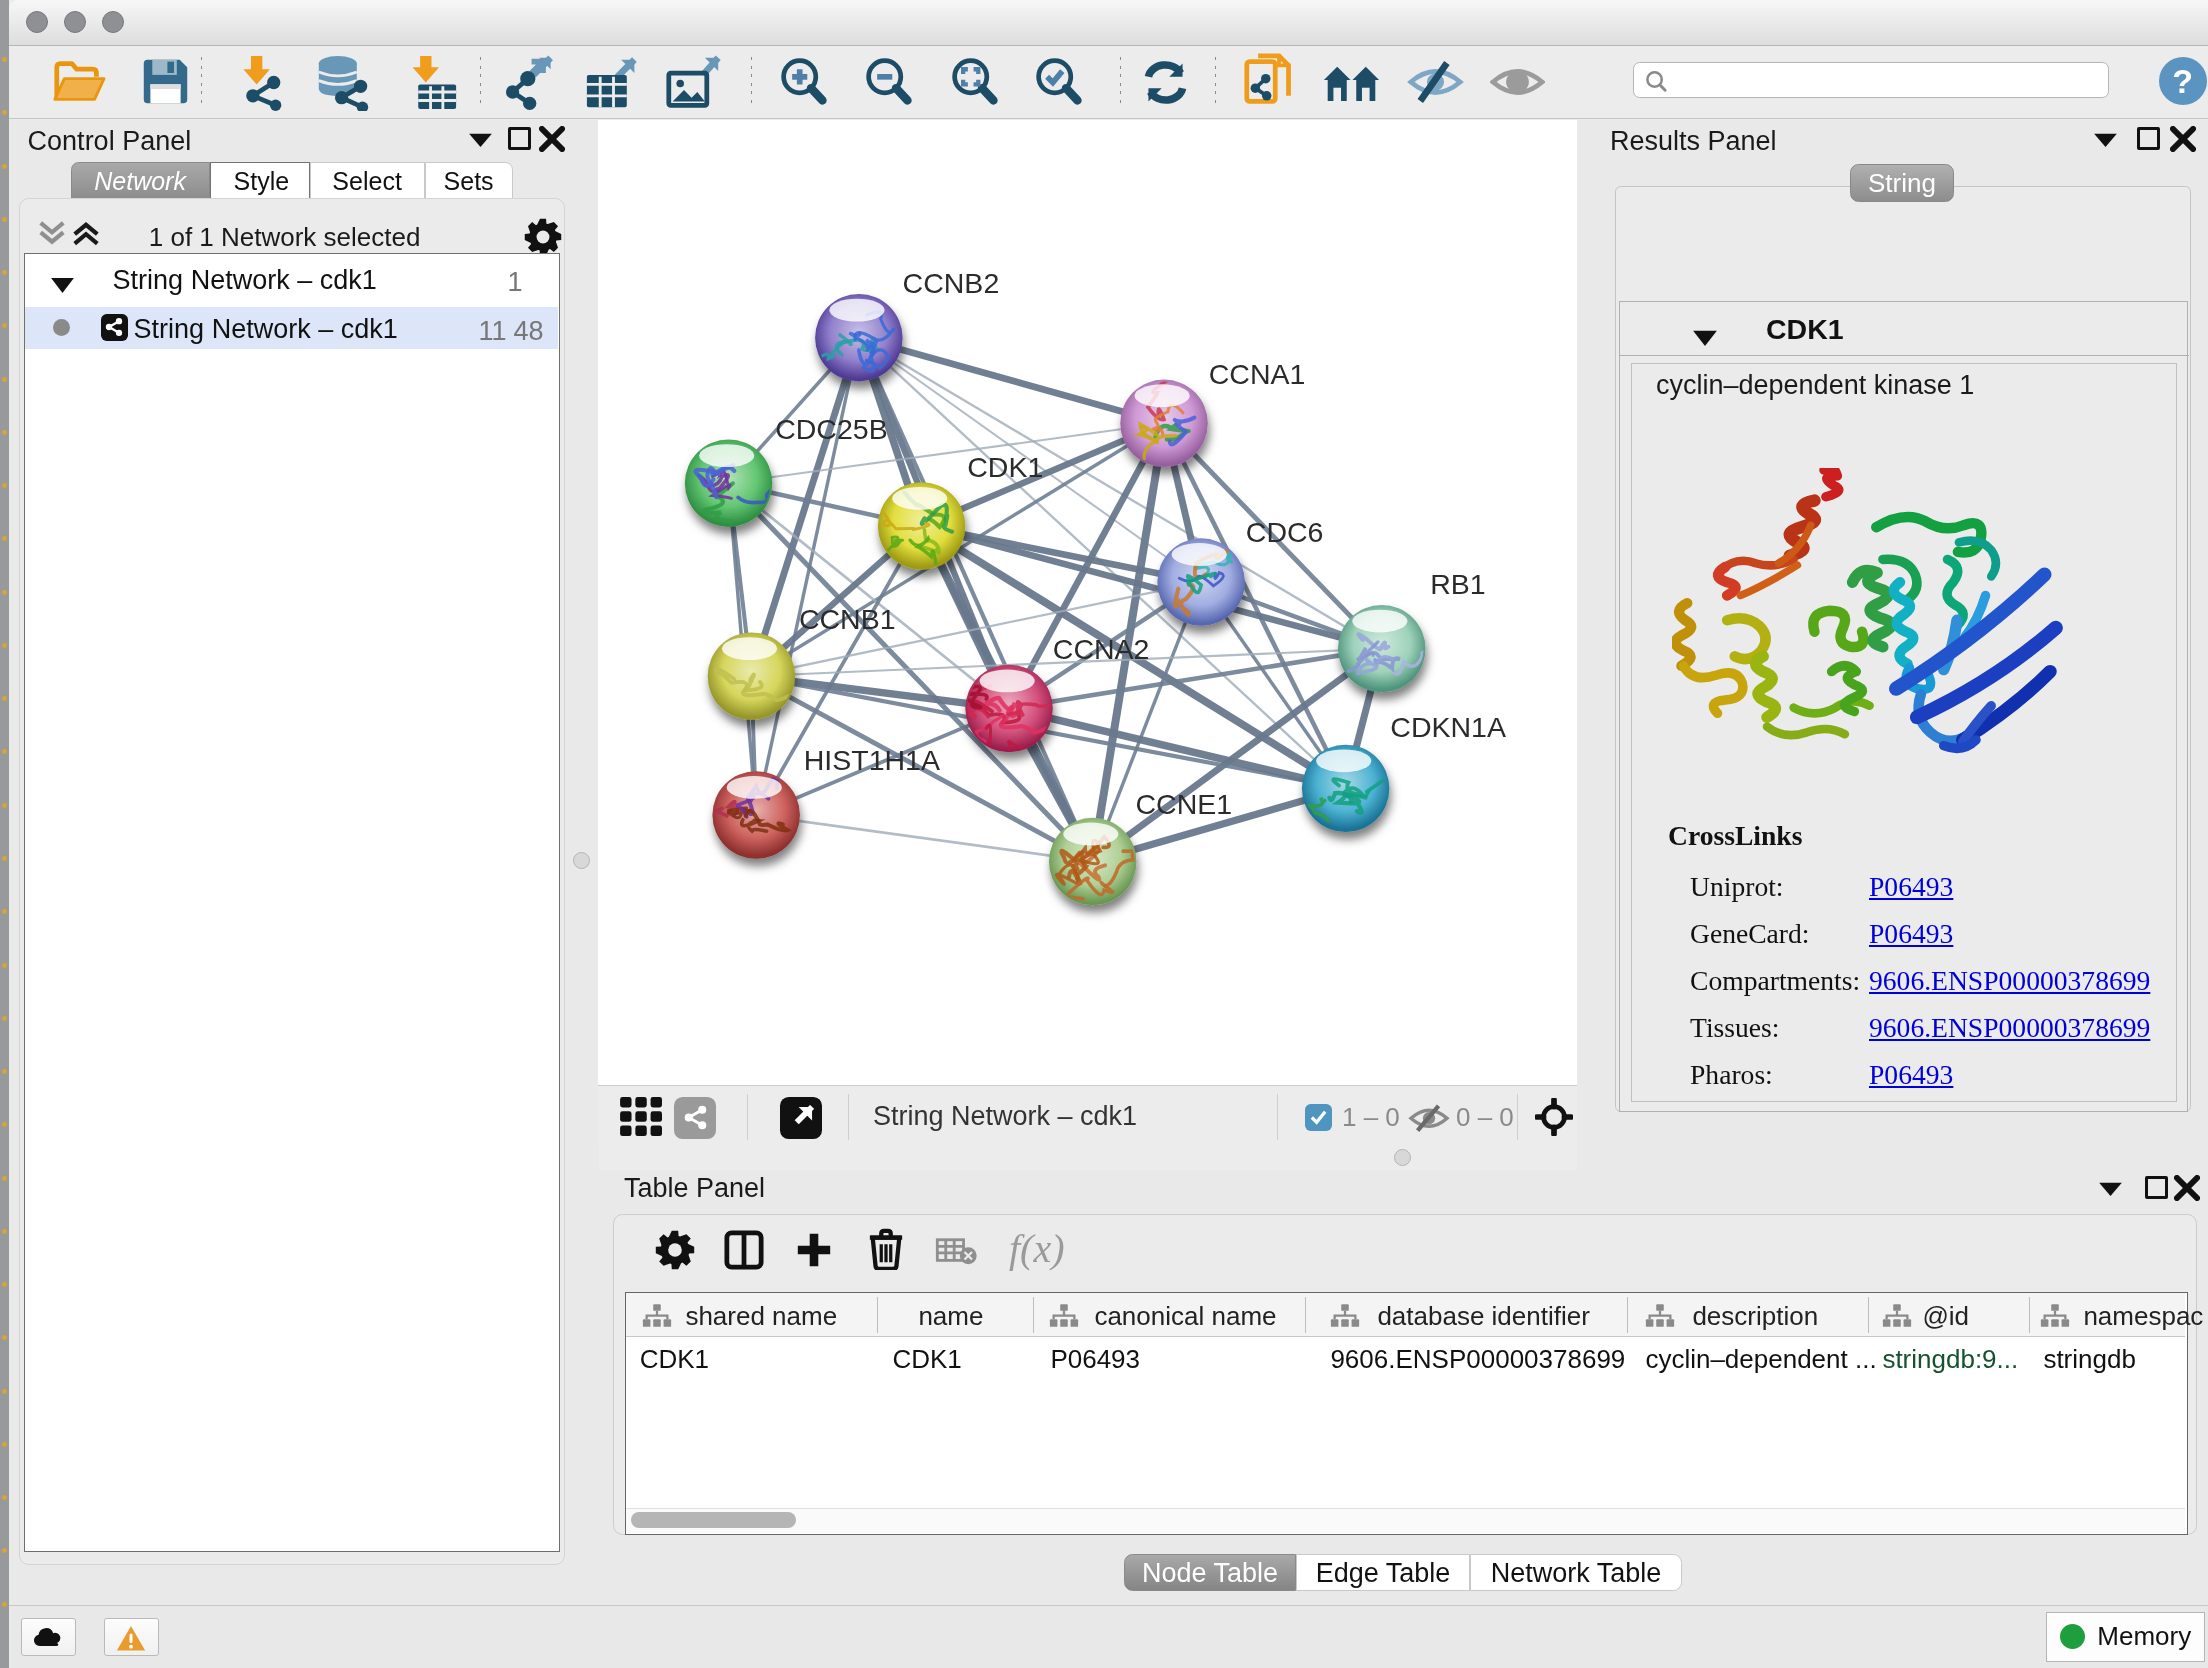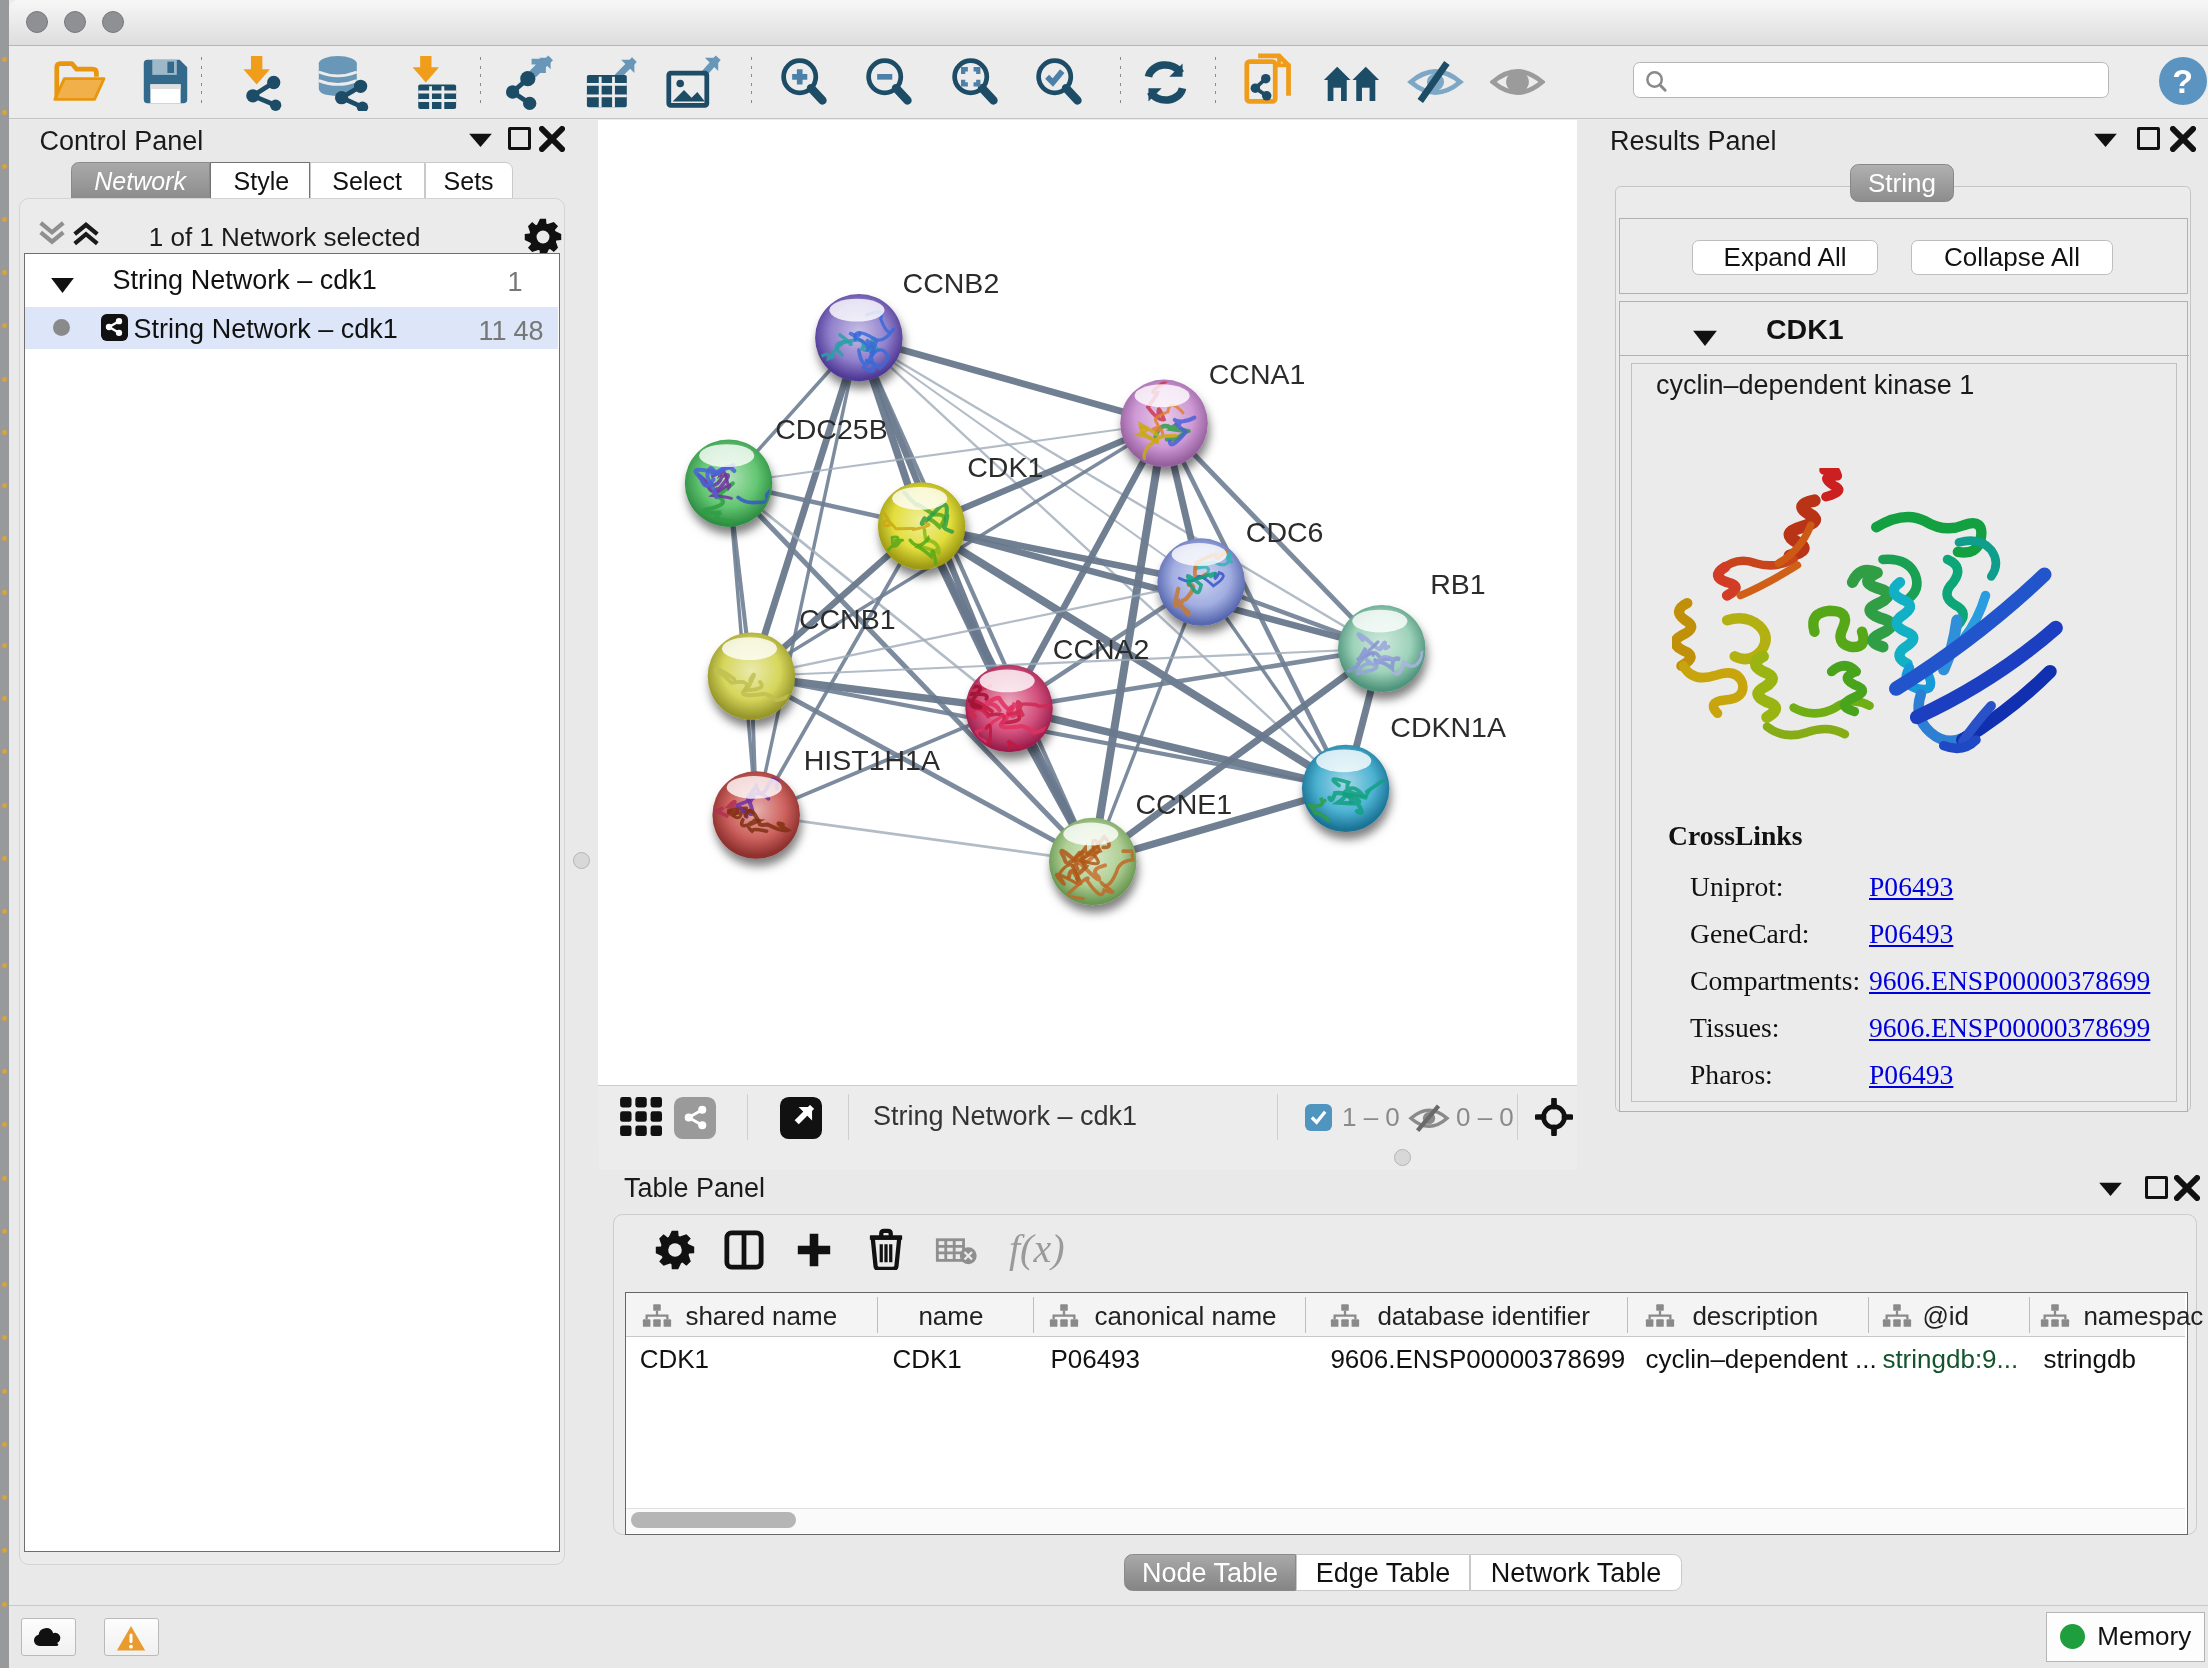--- a/index.html
+++ b/index.html
@@ -197,21 +197,21 @@
     <svg class="abs" style="left:10.5px;top:5.7px;" width="25" height="25" viewBox="0 0 26 26">
       <circle cx="11" cy="11" r="7.5" fill="none" stroke="#8a8a8a" stroke-width="2.6"></circle>
       <path d="M16.5 16.5 L22 22" stroke="#8a8a8a" stroke-width="3" stroke-linecap="round"></path>
     </svg>
   </div>
 
   <div class="abs" style="left:2150px;top:11.4px;width:48px;height:48px;border-radius:50%;background:#5b94c0;color:#ffffff;font-size:34px;font-weight:bold;text-align:center;line-height:48px;">?</div>
 </div>
 
 <div class="abs" id="controlpanel" style="left:8.6px;top:120px;width:590px;height:1485px;background:#e9e9e9;">
-  <div class="abs" style="left:31px;top:5.7px;font-size:27px;color:#1a1a1a;">Control Panel</div>
+  <div class="abs" style="left:19px;top:5.7px;font-size:27px;color:#1a1a1a;">Control Panel</div>
   <svg class="abs" style="left:459px;top:10.5px;" width="25" height="17" viewBox="0 0 26 18">
       <path d="M1 3 L25 3 L13 17 Z" fill="#111"></path>
     </svg>
   <div class="abs" style="left:499px;top:6.7px;width:23px;height:23px;border:3.3px solid #111;border-radius:1.9px;"></div>
   <svg class="abs" style="left:530px;top:5.7px;" width="26" height="26" viewBox="0 0 27 27">
       <path d="M3 3 L24 24 M24 3 L3 24" stroke="#111" stroke-width="6" stroke-linecap="round"></path>
     </svg>
 
   <div class="abs" style="left:62px;top:42px;width:139px;height:37px;background:linear-gradient(#a9a9a9,#8d8d8d);border:1px solid #8a8a8a;border-radius:7.6px 0 0 0;color:#ffffff;font-size:25px;text-align:center;line-height:36px;font-style:italic;">Network</div>
   <div class="abs" style="left:201px;top:42px;width:100px;height:37px;background:#ffffff;border:1px solid #737373;color:#111;font-size:25px;text-align:left;line-height:36px;padding-left:23px;">Style</div>
@@ -612,24 +612,20 @@
     </svg>
   <div class="abs" style="left:560px;top:6.7px;width:23px;height:23px;border:3.3px solid #111;border-radius:1.9px;"></div>
   <svg class="abs" style="left:593px;top:5.7px;" width="26" height="26" viewBox="0 0 27 27">
       <path d="M3 3 L24 24 M24 3 L3 24" stroke="#111" stroke-width="6" stroke-linecap="round"></path>
     </svg>
 
   <div class="abs" style="left:38px;top:66px;width:576px;height:926px;background:#ebebeb;border:1px solid #c4c4c4;border-radius:5.7px;"></div>
 
   <div class="abs" style="left:273px;top:44px;width:104px;height:38px;background:linear-gradient(#b0b0b0,#8d8d8d);border:1px solid #888;border-radius:8.6px;color:#fff;font-size:26px;text-align:center;line-height:37px;">String</div>
 
-  <div class="abs" style="left:42px;top:98px;width:569px;height:76px;background:#ebebeb;border:1px solid #b0b0b0;">
-    <div class="abs" style="left:72px;top:21px;width:186px;height:35px;background:#ffffff;border:1px solid #bdbdbd;border-radius:6.7px;font-size:26px;color:#111;text-align:center;line-height:33px;">Expand All</div>
-    <div class="abs" style="left:291px;top:21px;width:202px;height:35px;background:#ffffff;border:1px solid #bdbdbd;border-radius:6.7px;font-size:26px;color:#111;text-align:center;line-height:33px;">Collapse All</div>
-  </div>
 
   <div class="abs" style="left:42px;top:181px;width:569px;height:811px;background:#ebebeb;border:1px solid #b0b0b0;">
     <svg class="abs" style="left:72px;top:26px;" width="26" height="19" viewBox="0 0 27 20">
         <path d="M1 3 L26 3 L13.5 19 Z" fill="#111"></path>
       </svg>
     <div class="abs" style="left:146px;top:11.4px;font-size:28.5px;font-weight:bold;color:#111;">CDK1</div>
     <div class="abs" style="left:0;top:53px;width:569px;height:0;border-top:1px solid #b0b0b0;"></div>
     <div class="abs" style="left:11.4px;top:61px;width:546px;height:739px;border:1px solid #c0c0c0;background:#ebebeb;"></div>
     <div class="abs" style="left:36px;top:68px;font-size:27px;color:#1a1a1a;">cyclin–dependent kinase 1</div>
 

